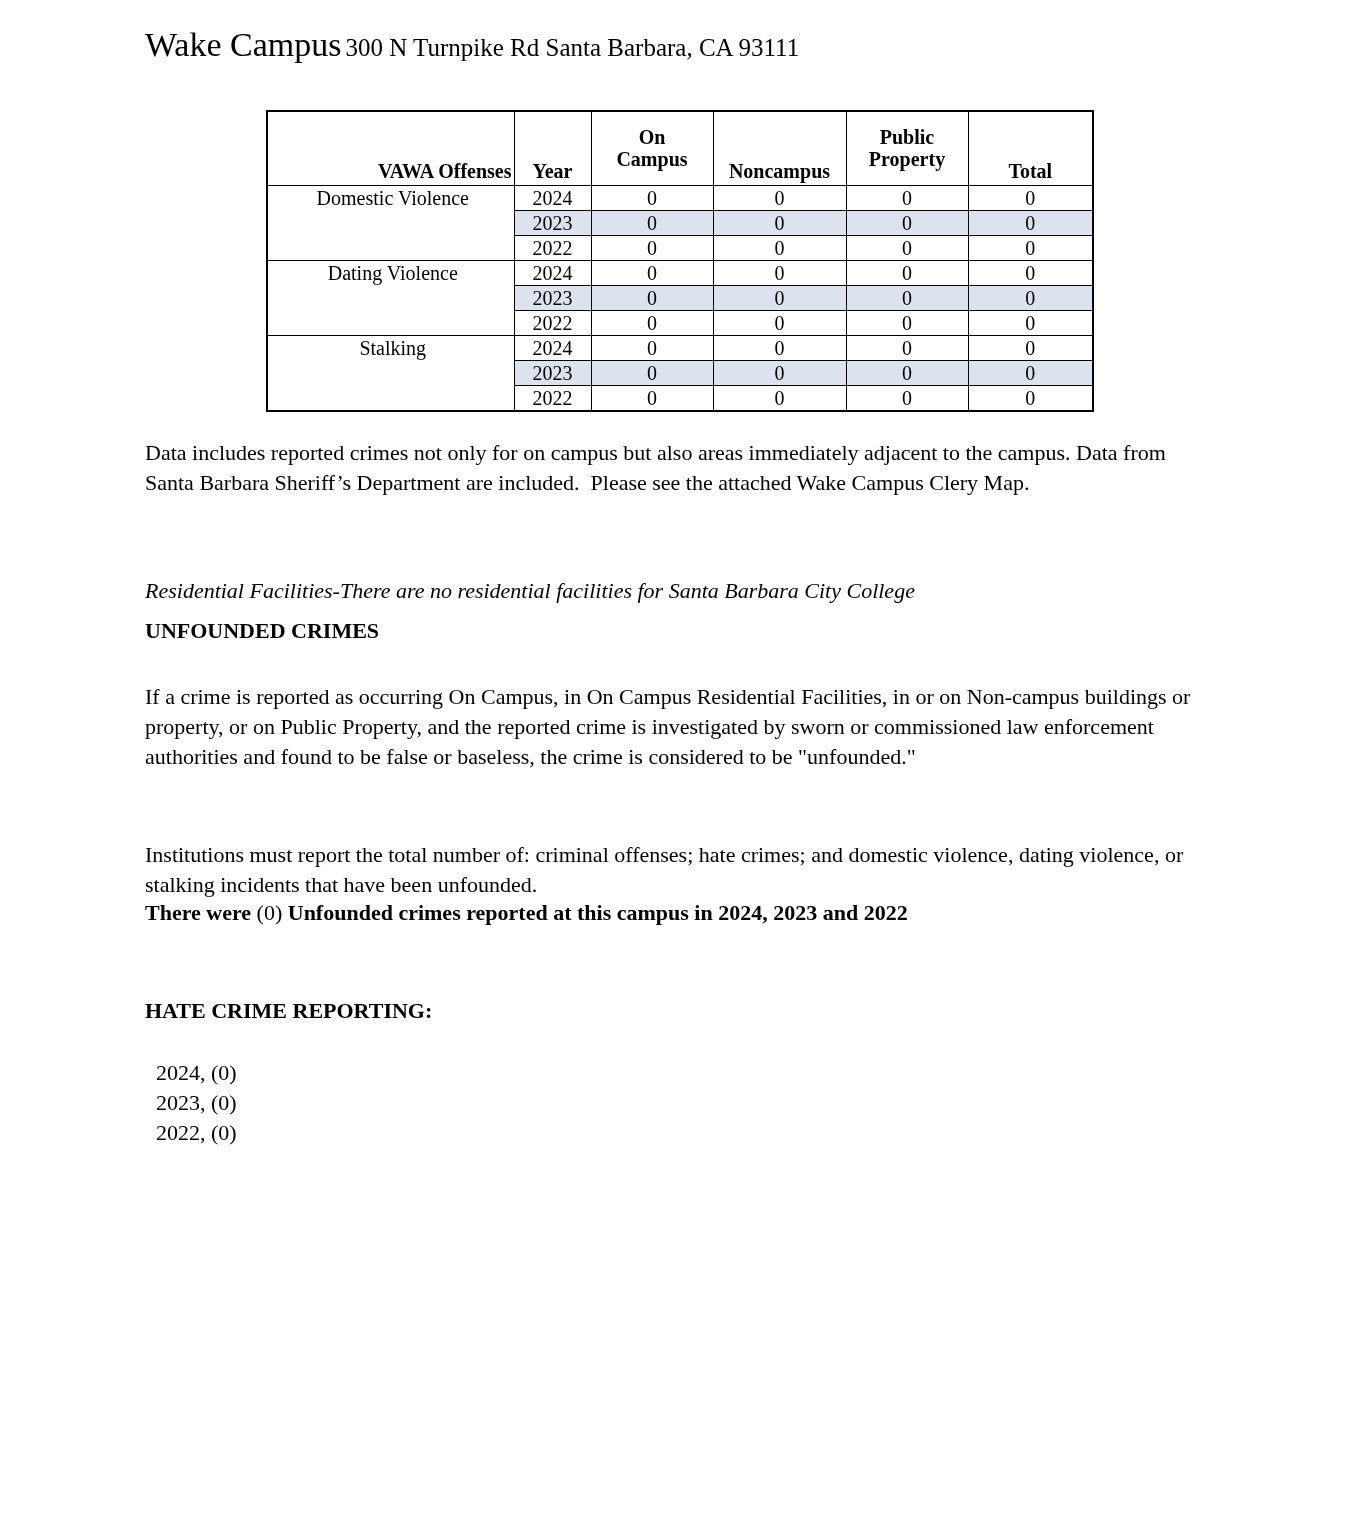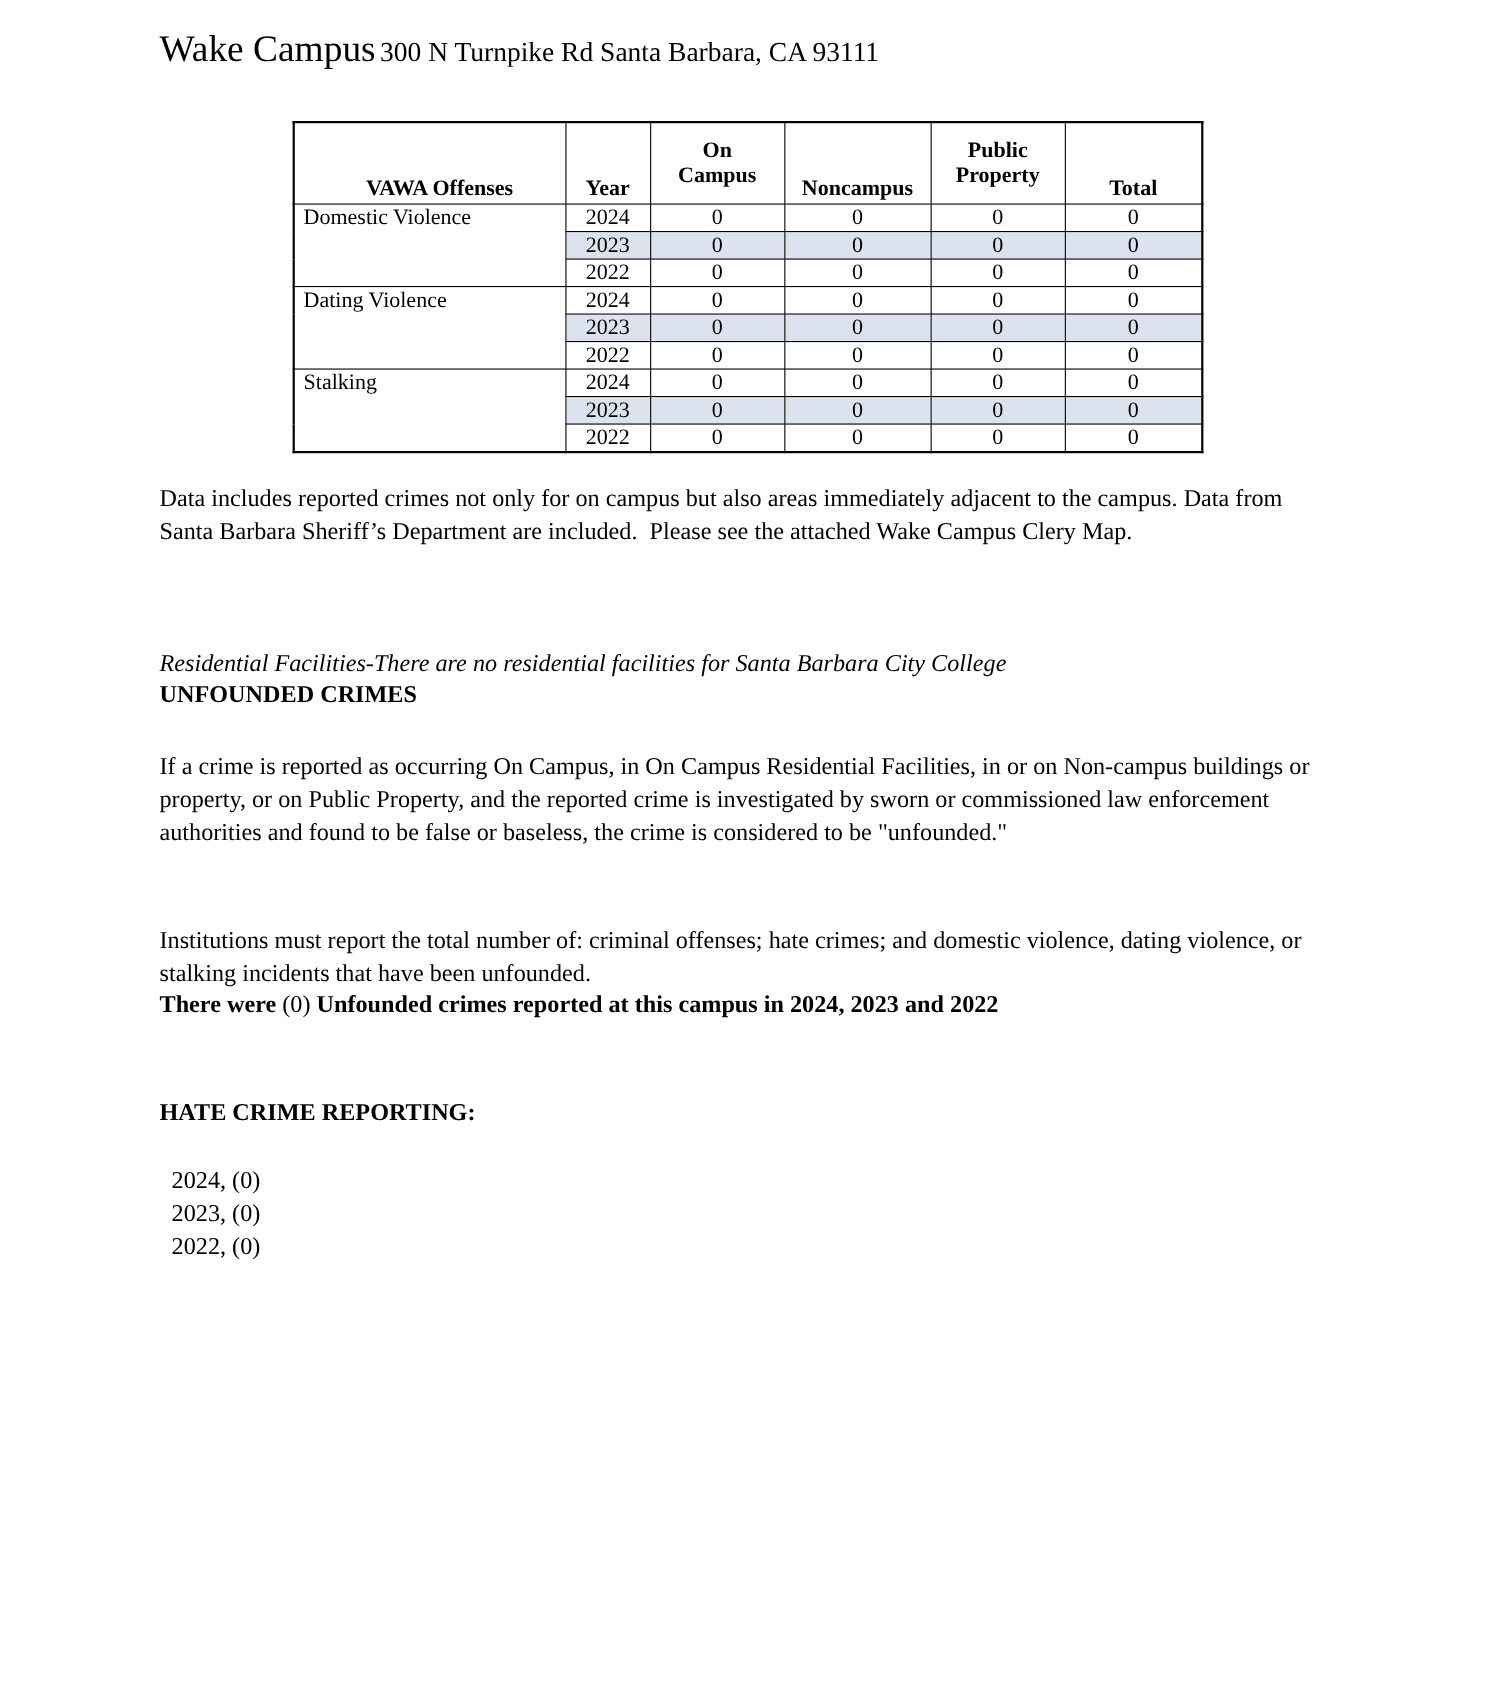--- a/index.html
+++ b/index.html
@@ -46,36 +46,36 @@
   }
   table.vawa th {
     font-weight: 700;
     vertical-align: bottom;
     text-align: center;
     height: 50px;
     padding: 2px 2px 3px 2px;
     line-height: 1.1;
   }
   table.vawa th.first {
-    text-align: center;
+    text-align: right;
     padding-left: 20px;
   }
   table.vawa th .narrow {
     max-width: 88px;
     margin: 12px auto;
   }
   table.vawa td {
     height: 25px;
     padding: 0 2px;
     text-align: center;
     vertical-align: middle;
     line-height: 1.1;
   }
   table.vawa td.offense {
-    text-align: left;
+    text-align: center;
     vertical-align: top;
     padding: 1px 4px 0 8px;
   }
   table.vawa tr.hl td.shade {
     background: #dce3ef;
   }
   .para {
     position: absolute;
     left: 145px;
     width: 1075px;
@@ -209,21 +209,21 @@
         <td class="shade">0</td>
         <td class="shade">0</td>
         <td class="shade">0</td>
       </tr>
     </tbody>
       </table>
   </div>
 
   <div class="para" style="top:406px">Data includes reported crimes not only for on campus but also areas immediately adjacent to the campus. Data from Santa Barbara Sheriff’s Department are included.  Please see the attached Wake Campus Clery Map.</div>
 
-  <div class="para italic" style="top:556px">Residential Facilities-There are no residential facilities for Santa Barbara City College</div>
+  <div class="para italic" style="top:544px">Residential Facilities-There are no residential facilities for Santa Barbara City College</div>
 
   <div class="heading" style="top:618px">UNFOUNDED CRIMES</div>
 
   <div class="para" style="top:650px">If a crime is reported as occurring On Campus, in On Campus Residential Facilities, in or on Non-campus buildings or property, or on Public Property, and the reported crime is investigated by sworn or commissioned law enforcement authorities and found to be false or baseless, the crime is considered to be "unfounded."</div>
 
   <div class="para" style="top:808px">Institutions must report the total number of: criminal offenses; hate crimes; and domestic violence, dating violence, or stalking incidents that have been unfounded.</div>
 
   <div class="total-line">
     <span class="bold">There were </span><span>(0)</span><span class="bold"> Unfounded crimes reported at this campus in 2024, 2023 and 2022</span>
   </div>

